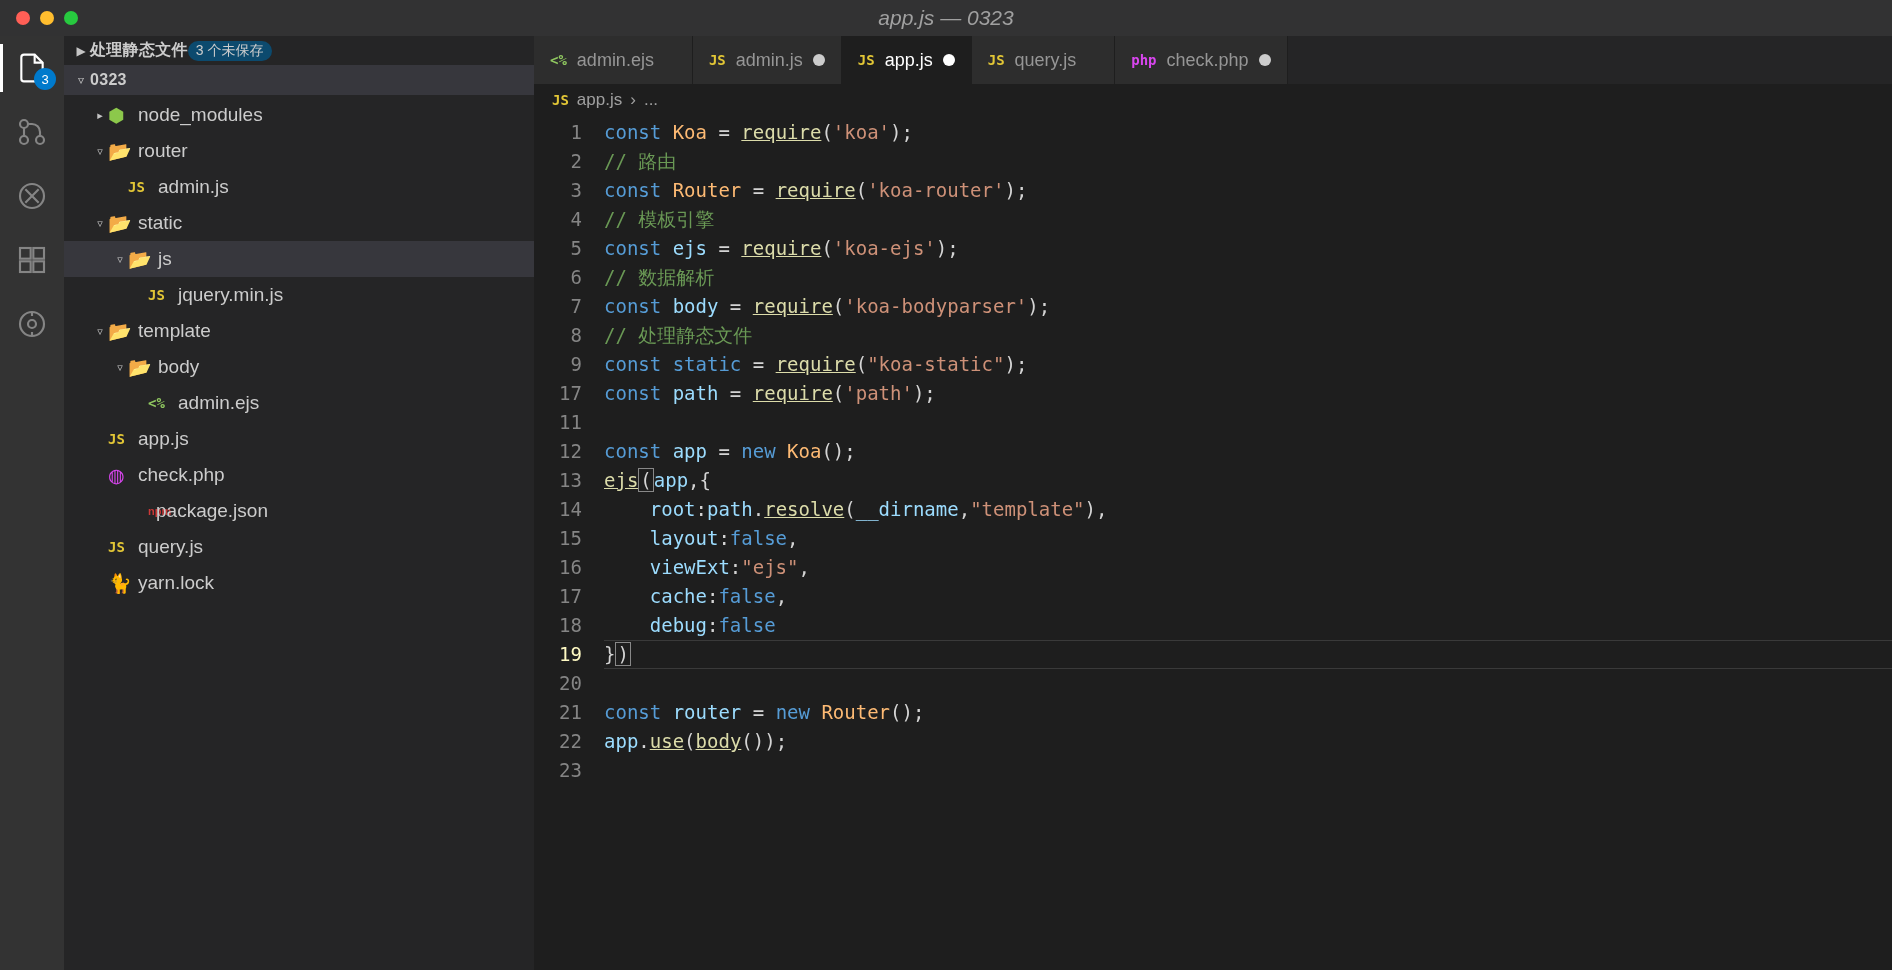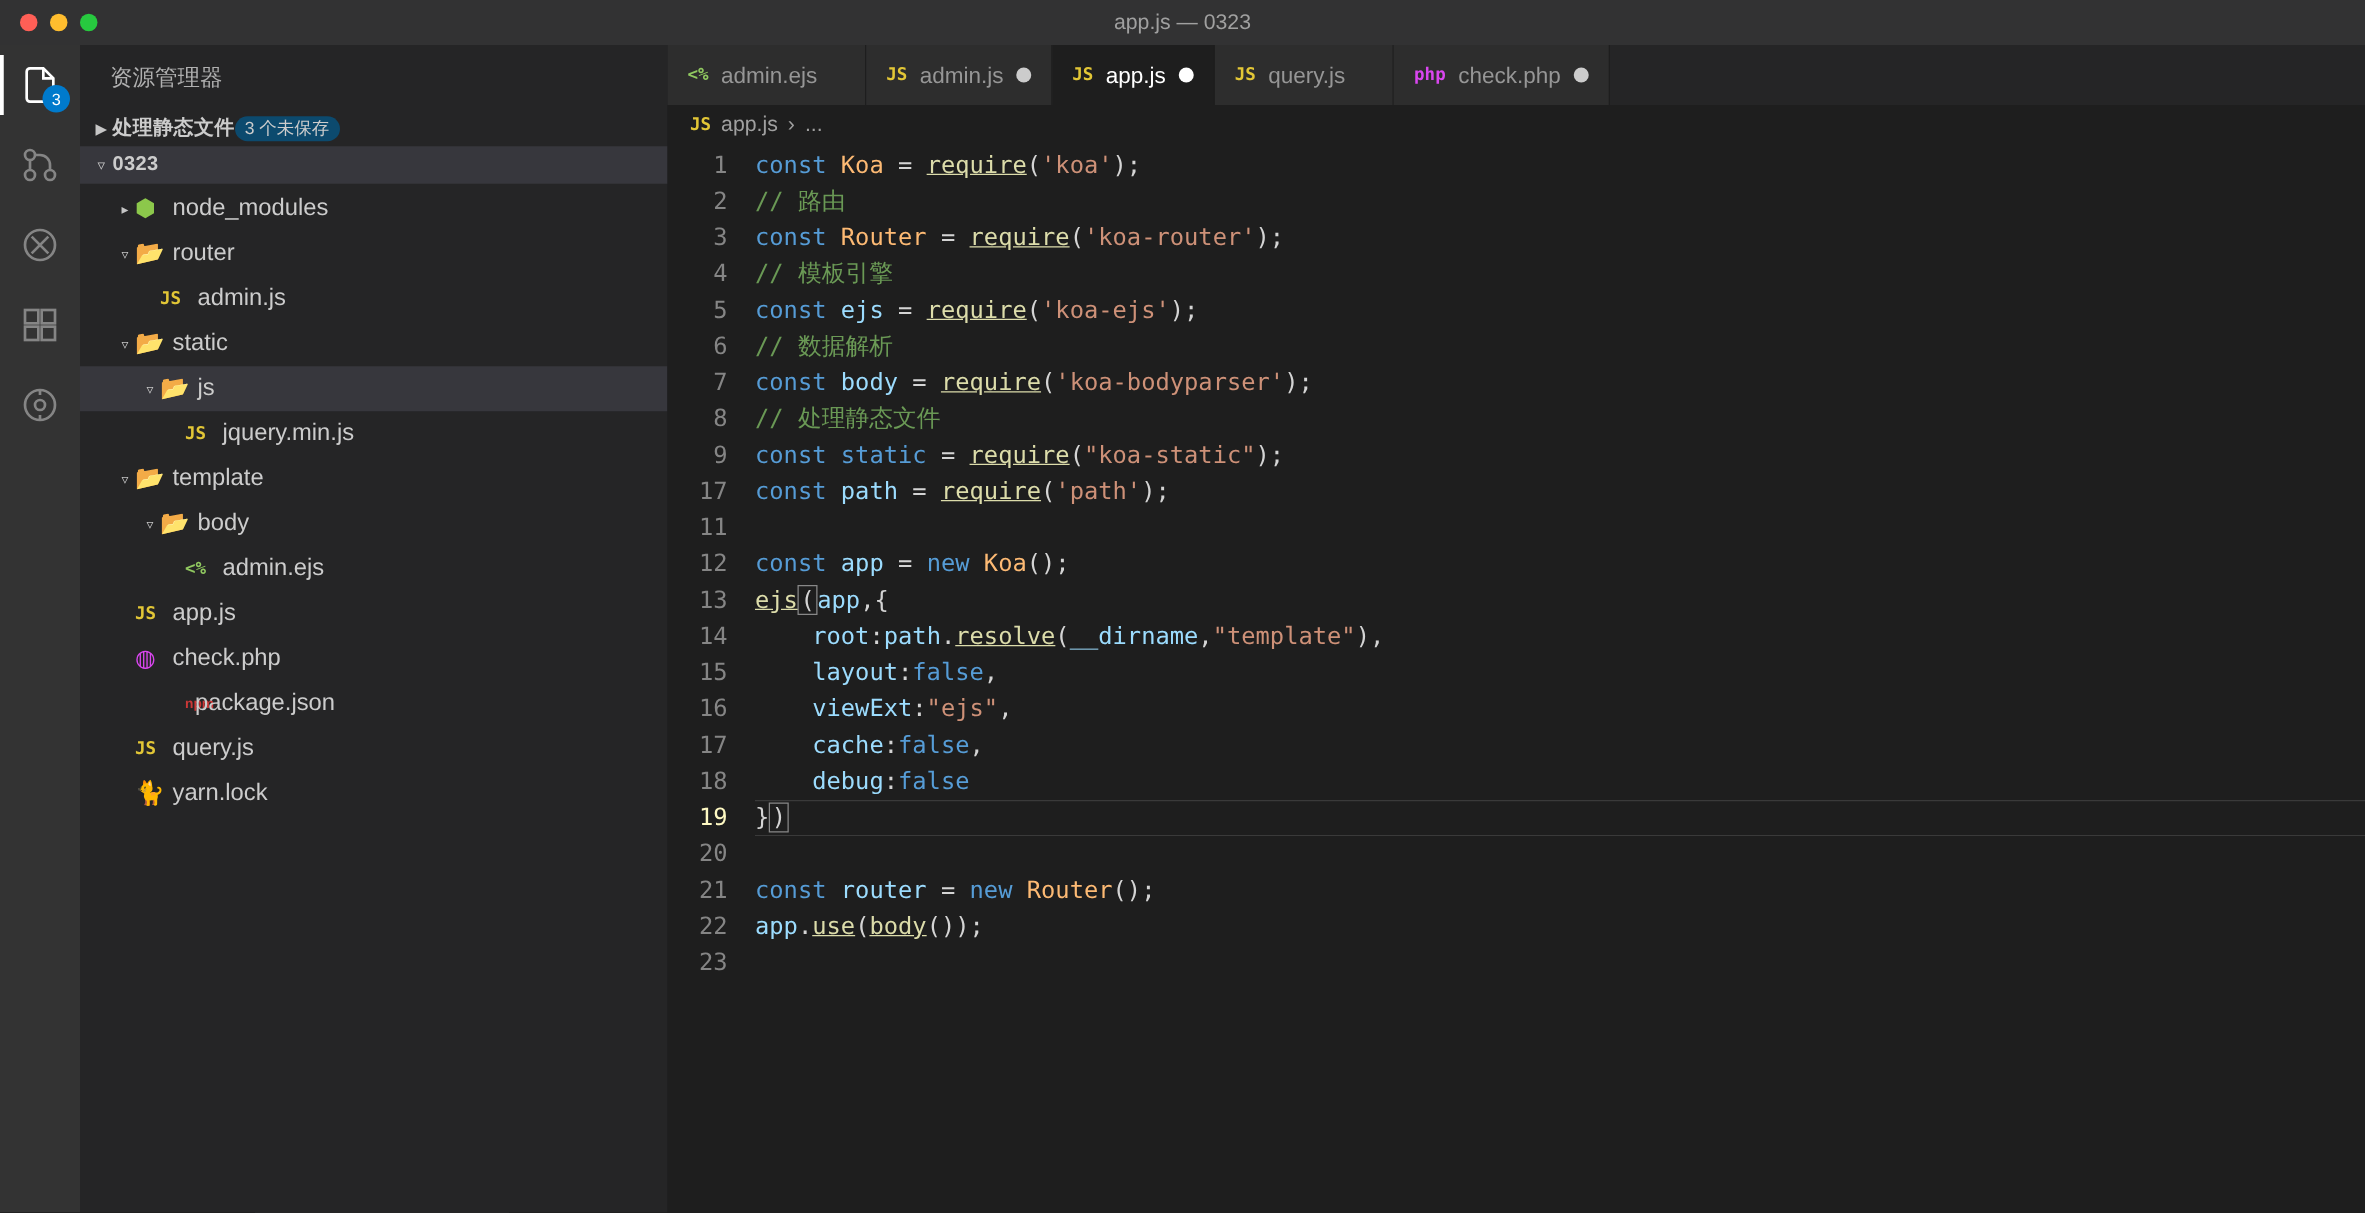--- a/index.html
+++ b/index.html
@@ -28,21 +28,22 @@
   width: 14px; height: 14px; border-radius: 50%;
 }
 .tl-red { background: #ff5f56; }
 .tl-yellow { background: #ffbd2e; }
 .tl-green { background: #27c93f; }
 .title-text {
   position: absolute;
   left: 50%;
   transform: translateX(-50%);
   color: #a0a0a0;
-  font-size: 17px;
+  font-size: 21px;
+  font-style: italic;
 }
 .main {
   display: flex;
   height: calc(100% - 36px);
 }
 .activity-bar {
   width: 64px;
   background: #333333;
   display: flex;
   flex-direction: column;
@@ -260,21 +261,20 @@
     <div class="activity-icon">
       <svg viewBox="0 0 24 24" fill="none" stroke="currentColor" stroke-width="1.6">
           <circle cx="12" cy="12" r="9"></circle>
           <circle cx="12" cy="12" r="3"></circle>
           <path d="M12 3v3M12 18v3"></path>
         </svg>
     </div>
   </div>
 
   <div class="sidebar">
-    <div class="sidebar-title">资源管理器</div>
     <div class="section-header">
       <span class="chev">▶</span>
       <span class="label">处理静态文件</span>
       <span class="pill">3 个未保存</span>
     </div>
     <div class="section-header project">
       <span class="chev">▿</span>
       <span class="label">0323</span>
     </div>
     <div class="tree" id="tree">

